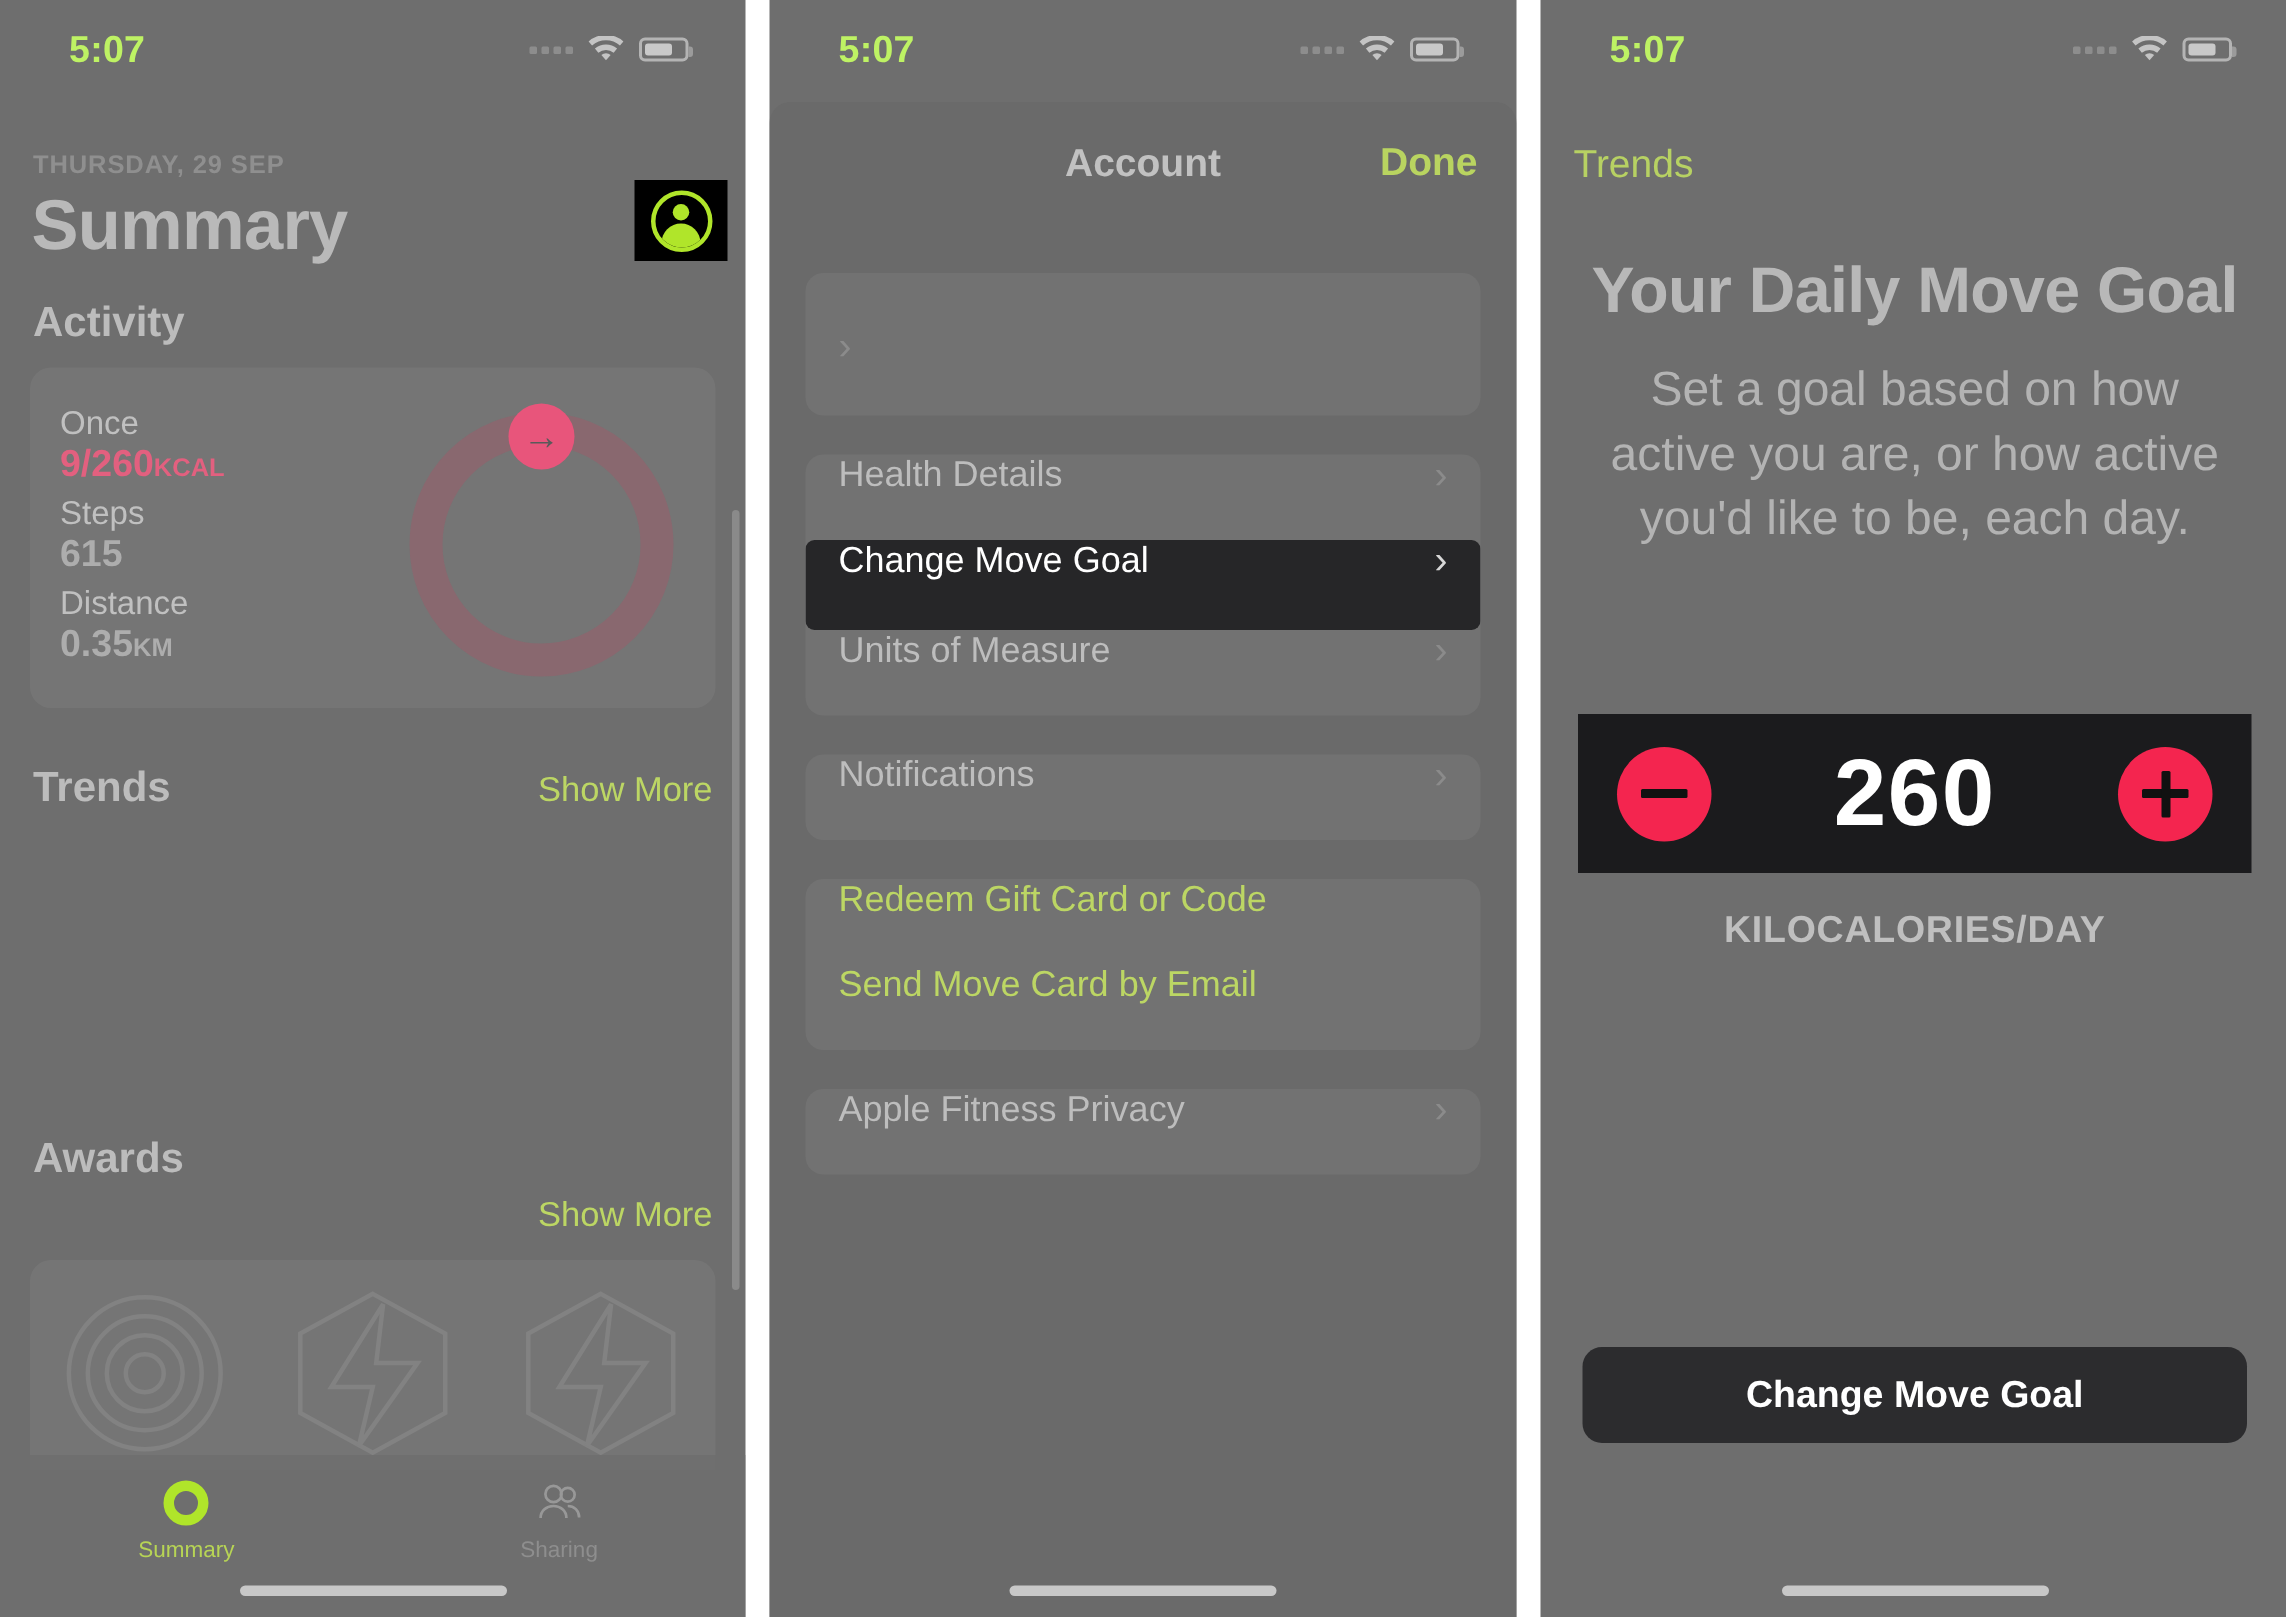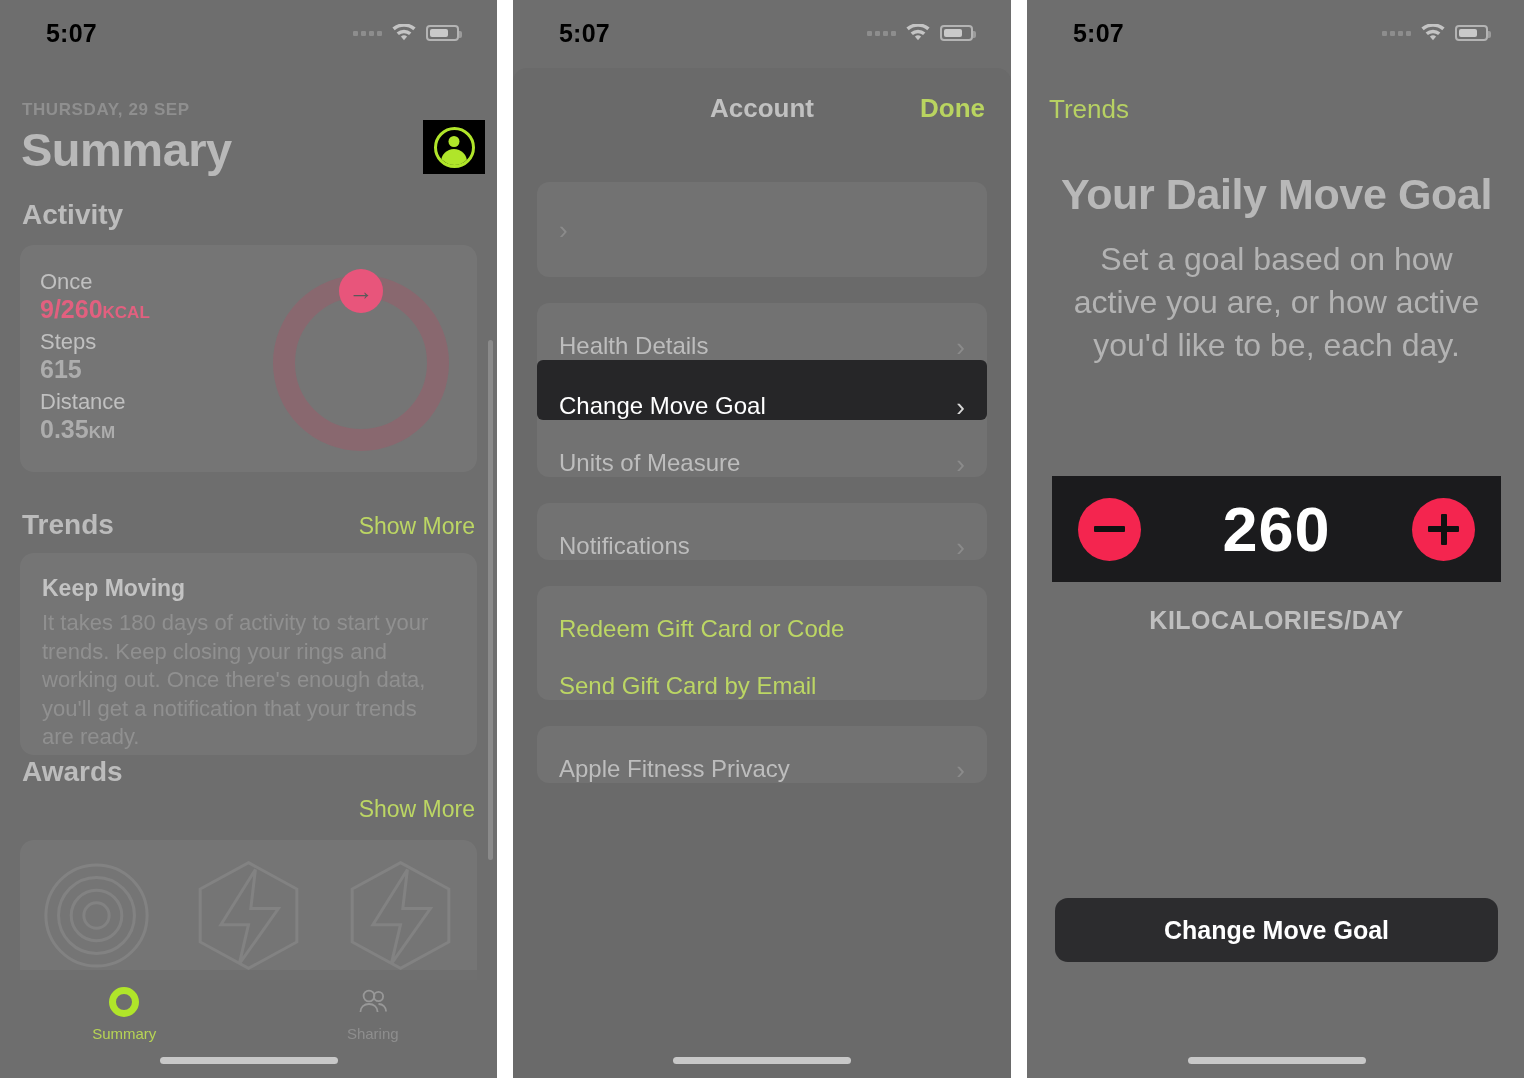--- a/index.html
+++ b/index.html
@@ -24,21 +24,21 @@
   .p2 { width:498px; }
   .p3 { width:499px; }
 
   
   .statusbar {
     position:absolute; top:0; left:0; right:0; height:66px;
     display:flex; align-items:center; justify-content:space-between;
     padding:0 38px 0 46px;
     z-index:30;
   }
-  .sb-time { font-size:25px; font-weight:bold; color:#000000; letter-spacing:.2px; }
+  .sb-time { font-size:25px; font-weight:bold; color:#bef264; letter-spacing:.2px; }
   .sb-right { display:flex; align-items:center; gap:9px; }
   .sig { display:flex; align-items:flex-end; gap:3px; }
   .sig i { display:block; width:5px; height:5px; border-radius:1px; background:#8d8d8d; }
   .wifi { position:relative; width:26px; height:19px; }
   .wifi svg { display:block; }
   .batt {
     position:relative; width:33px; height:16px; border:2px solid #b4b4b4;
     border-radius:4px; padding:2px;
   }
   .batt::after {
@@ -168,21 +168,21 @@
   .sheet-done {
     position:absolute; right:26px; top:50%; transform:translateY(-50%);
     font-size:26px; font-weight:bold; color:#b9d460;
   }
   .group {
     margin:0 24px 26px; background:rgba(255,255,255,0.055); border-radius:12px;
     overflow:hidden;
   }
   .g1 { margin-top:34px; }
   .row {
-    position:relative; display:flex; align-items:flex-end; justify-content:space-between;
+    position:relative; display:flex; align-items:flex-start; justify-content:space-between;
     padding:0 22px; height:57px;
   }
   .row .rlabel { font-size:24px; color:#bdbdbd; }
   .row .chev { font-size:26px; color:#8b8b8b; line-height:1; }
   .row-user { height:95px; align-items:center; }
   .row-user .ucol { display:flex; flex-direction:column; gap:2px; }
   .row-user .uname { font-size:25px; color:#bdbdbd; }
   .row-user .uphone { font-size:19px; color:#a5a5a5; }
   .row-hl {
     background:#262628; border-radius:6px; margin:0; height:60px;
@@ -283,24 +283,20 @@
           <div class="mval"><span>0.35</span><span class="unit">KM</span></div>
         </div>
         <div class="ring-wrap">
           <div class="ring"></div>
           <div class="ring-badge">→</div>
         </div>
       </div>
 
       <div class="sec-head h-trends">Trends</div>
       <div class="sec-link l-trends">Show More</div>
-      <div class="card card-trends">
-        <div class="trend-title">Keep Moving</div>
-        <div class="trend-body">It takes 180 days of activity to start your trends. Keep closing your rings and working out. Once there's enough data, you'll get a notification that your trends are ready.</div>
-      </div>
 
       <div class="sec-head h-awards">Awards</div>
       <div class="sec-link l-awards">Show More</div>
       <div class="card card-awards">
         <div class="awards-row">
           <svg class="badge" viewBox="0 0 100 100">
             <g fill="none" stroke="#8f8f8f" stroke-width="2.6">
               <circle cx="50" cy="50" r="44"></circle>
                 <circle cx="50" cy="50" r="33"></circle>
               <circle cx="50" cy="50" r="22"></circle>
@@ -403,21 +399,21 @@
           <div class="rlabel">Notifications</div>
           <div class="chev">›</div>
         </div>
       </div>
 
       <div class="group">
         <div class="row row-link">
           <div class="rlabel">Redeem Gift Card or Code</div>
         </div>
         <div class="row row-link">
-          <div class="rlabel">Send Gift Card by Email</div>
+          <div class="rlabel">Send Move Card by Email</div>
         </div>
       </div>
 
       <div class="group">
         <div class="row">
           <div class="rlabel">Apple Fitness Privacy</div>
           <div class="chev">›</div>
         </div>
       </div>
     </div>

